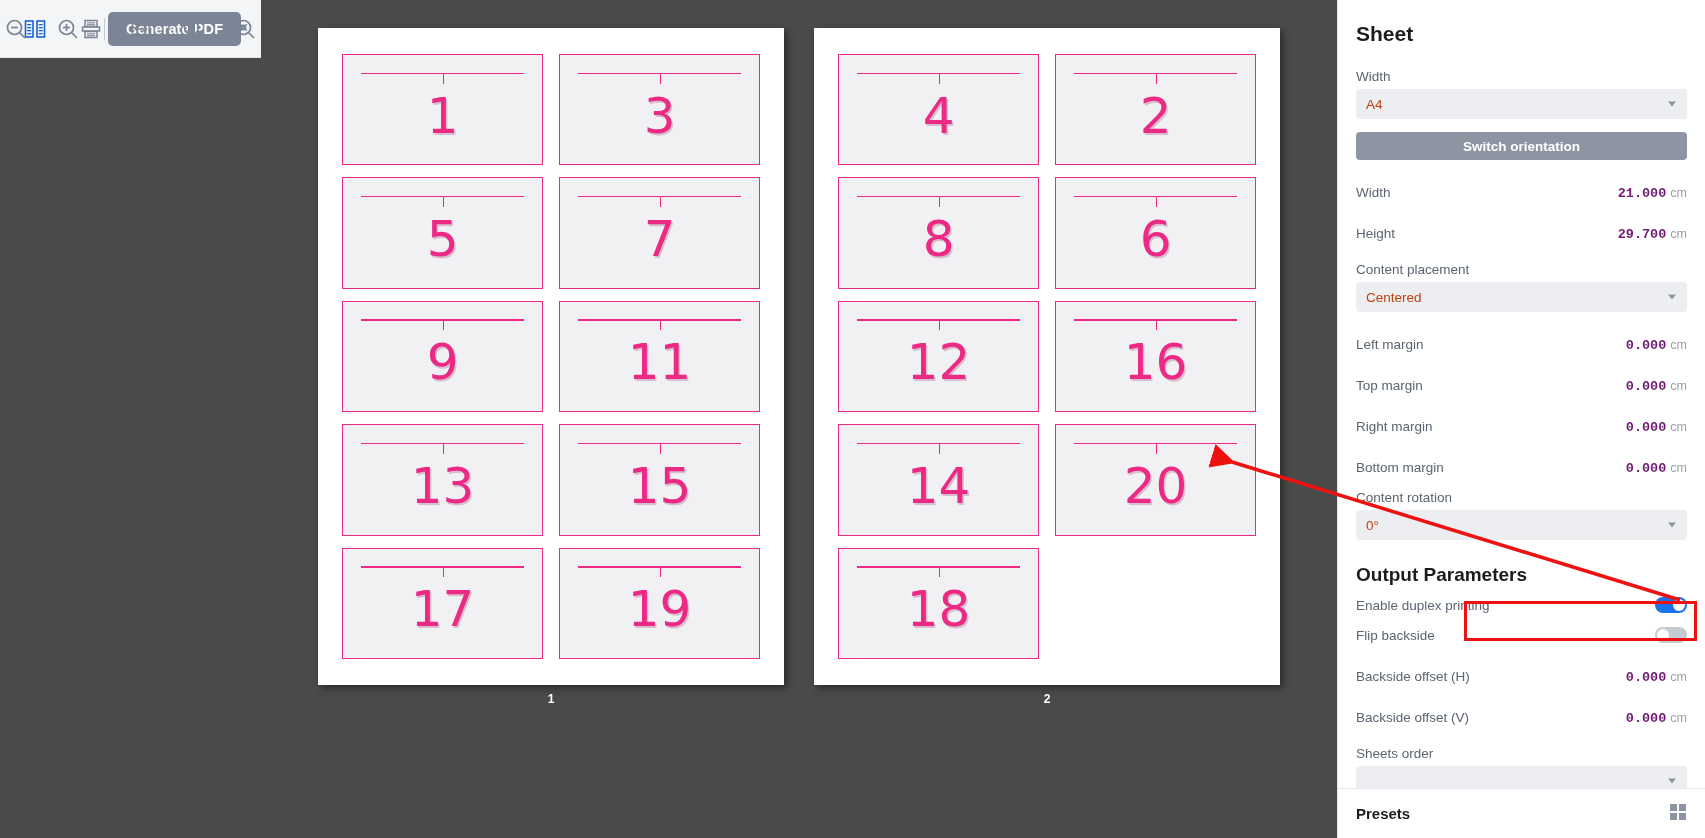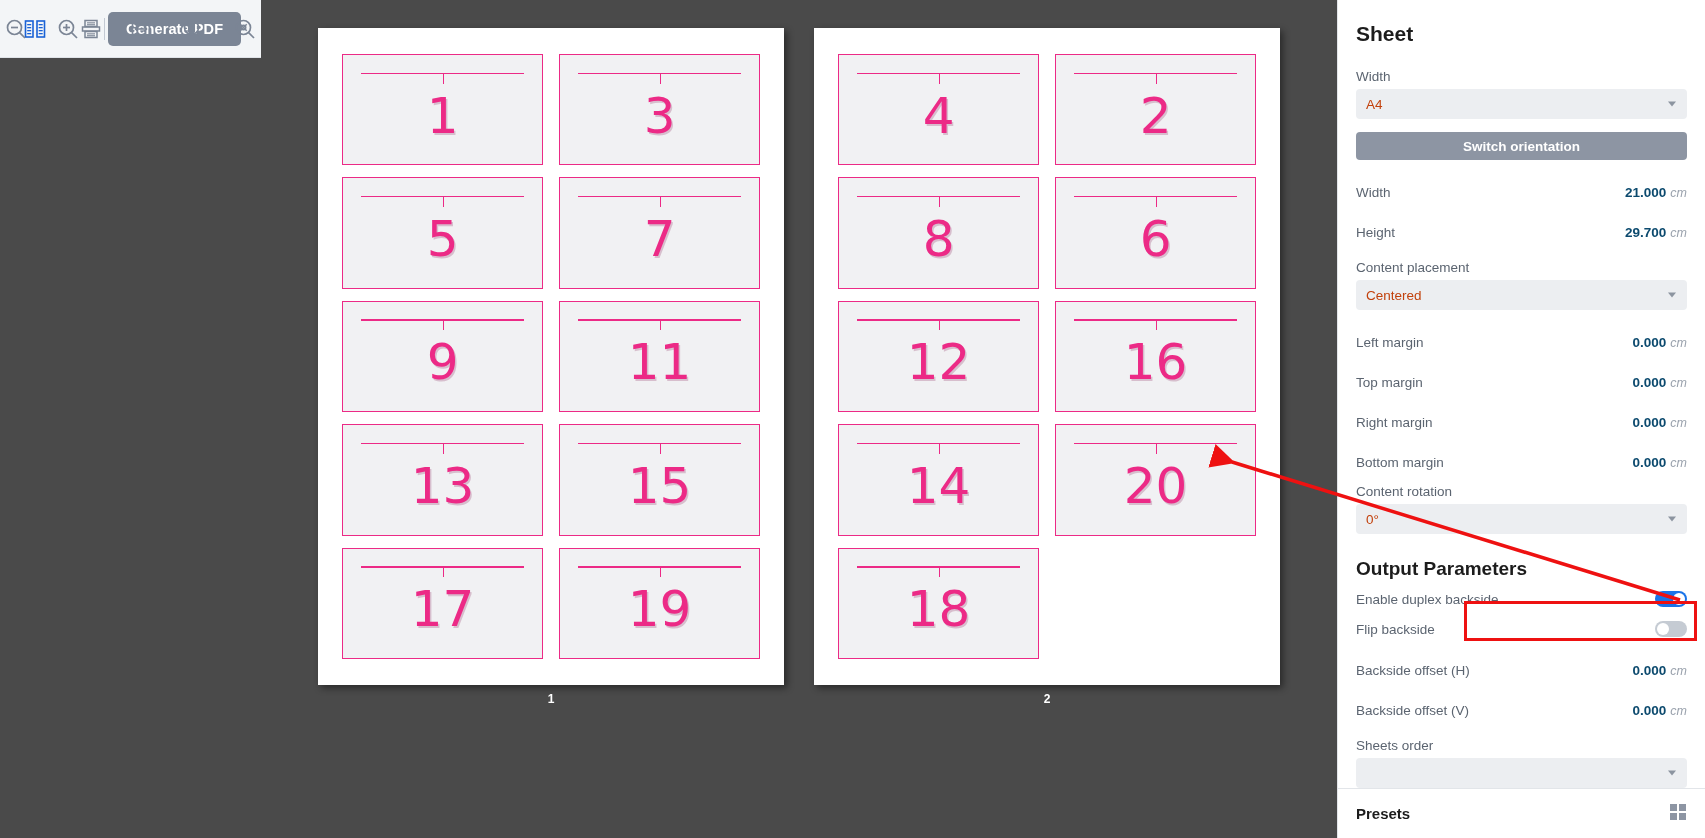--- a/index.html
+++ b/index.html
@@ -132,22 +132,22 @@
   .btn-wide {
     width: 100%; height: 28px; background: #8d95a3; color: #fff;
     border: none; border-radius: 4px; cursor: pointer;
     font-size: 13.5px; font-weight: bold; margin: 7px 0 6px 0;
   }
   .kv {
     display: flex; align-items: baseline; justify-content: space-between;
     padding: 6px 0; font-size: 13.5px;
   }
   .kv .k { color: #5b6470; margin-top: 13px; }
-  .kv .v { color: #0c4a6e; font-weight: bold; }
-  .kv .u { color: #9aa2ad; font-weight: normal; margin-left: 4px; font-size: 12.5px; font-style: italic; }
+  .kv .v { color: #701a75; font-weight: bold; font-family: Liberation Mono, monospace; }
+  .kv .u { color: #9aa2ad; font-weight: normal; margin-left: 4px; font-size: 12.5px; }
   .section-title {
     font-size: 19px; font-weight: bold; color: #1c1c1c;
     padding: 18px 0 4px 0;
   }
   .toggle-row {
     display: flex; align-items: center; justify-content: space-between;
     padding: 7px 0; font-size: 13.5px; color: #5b6470;
   }
   .tgl { width: 32px; height: 16px; border-radius: 9px; position: relative; cursor: pointer; }
   .tgl.on { background: #1a73e8; }
@@ -462,21 +462,21 @@
 
         <div class="field-label" style="padding-top:8px">Content rotation</div>
         <div class="select">
           <span>0°</span>
           <span class="caret"></span>
         </div>
 
         <div class="section-title">Output Parameters</div>
 
         <div class="toggle-row">
-          <span>Enable duplex backside</span>
+          <span>Enable duplex printing</span>
           <span class="tgl on">
               <span class="knob"></span>
             </span>
         </div>
 
         <div class="toggle-row">
           <span>Flip backside</span>
           <span class="tgl off">
               <span class="knob"></span>
             </span>

